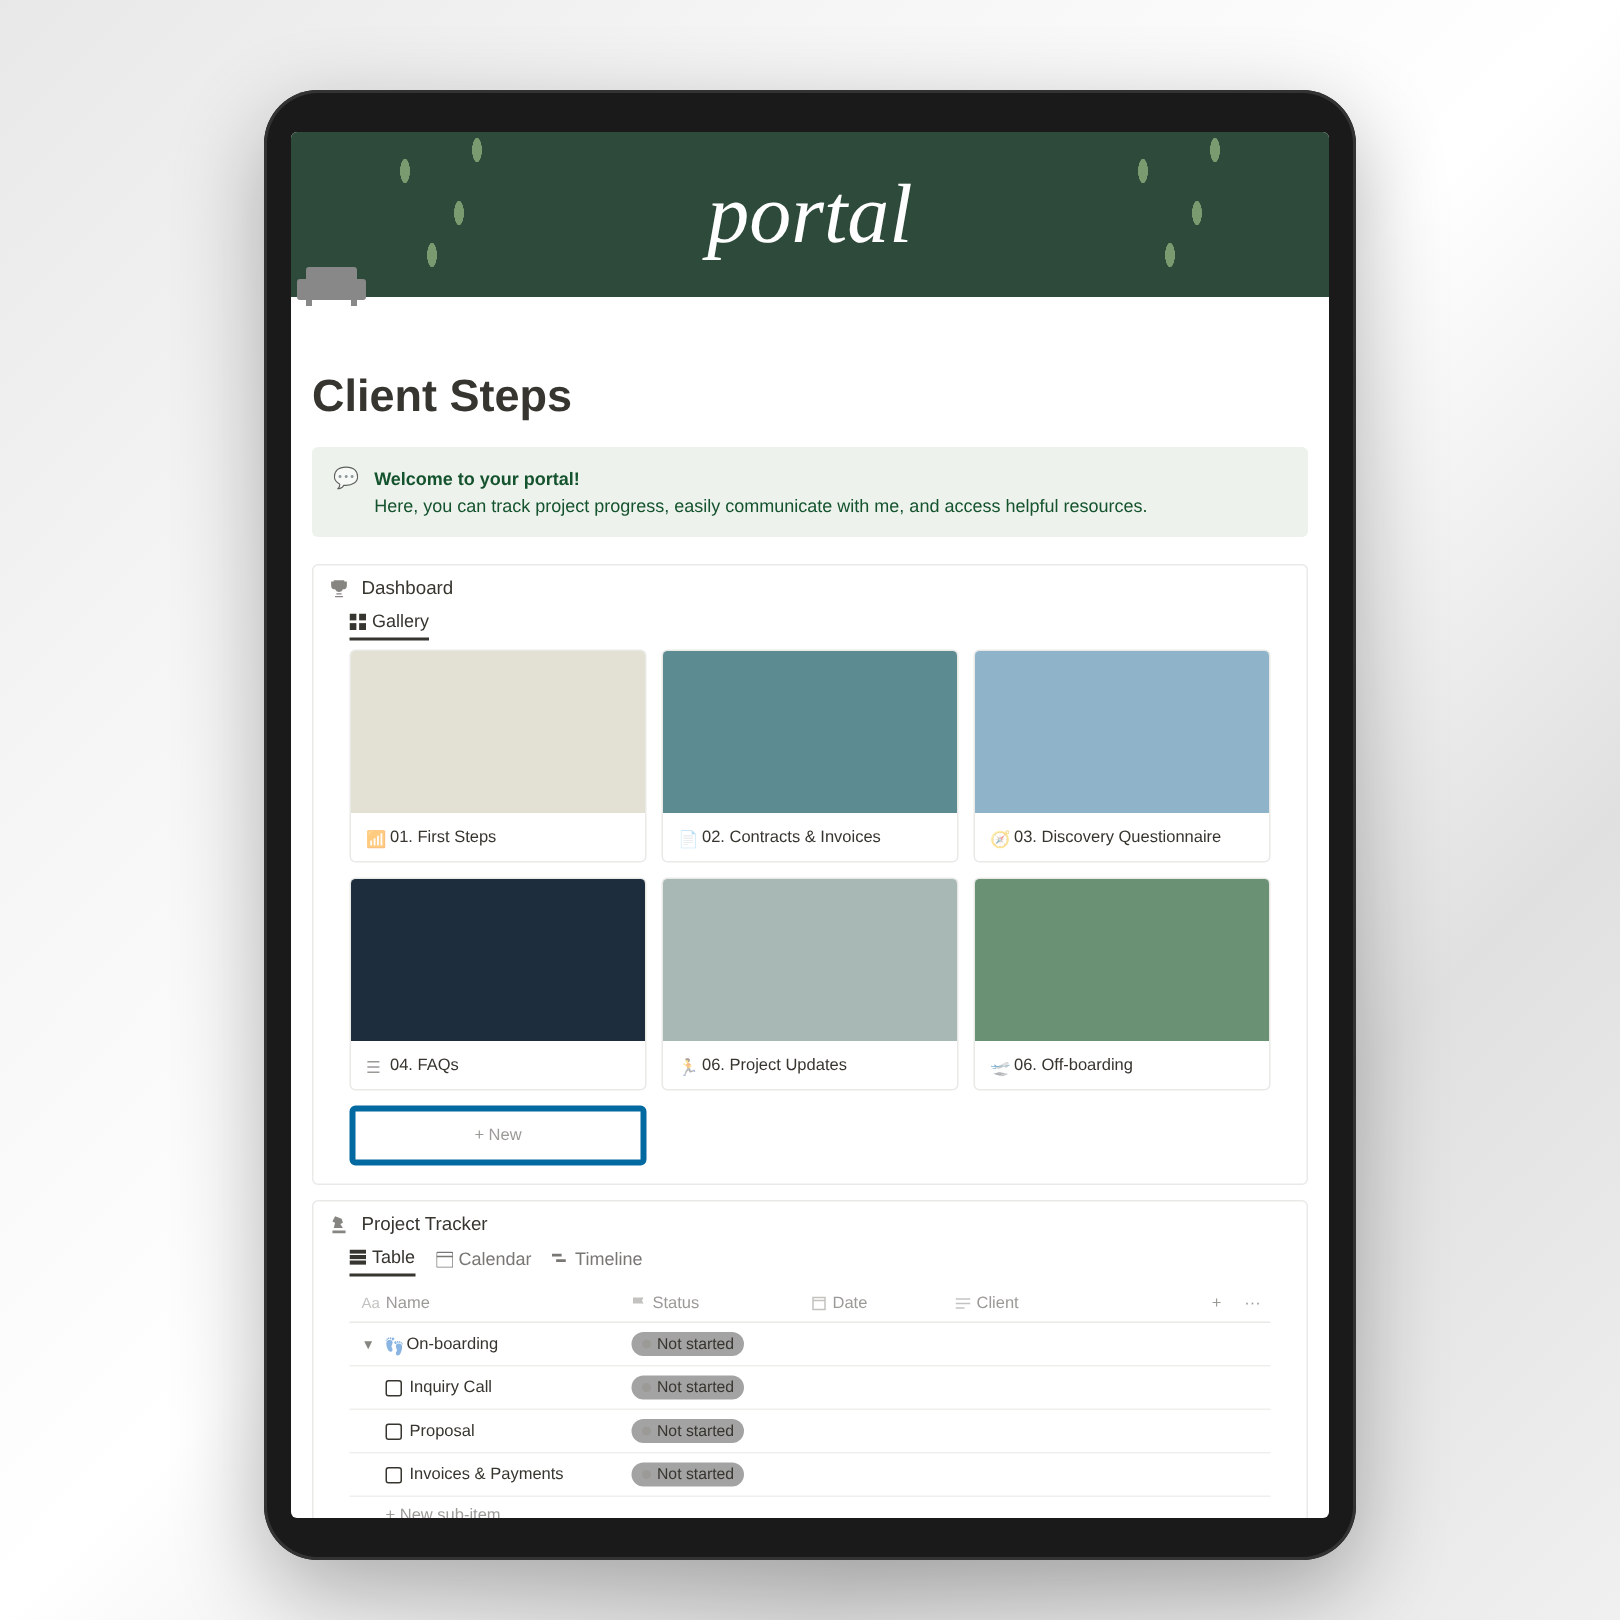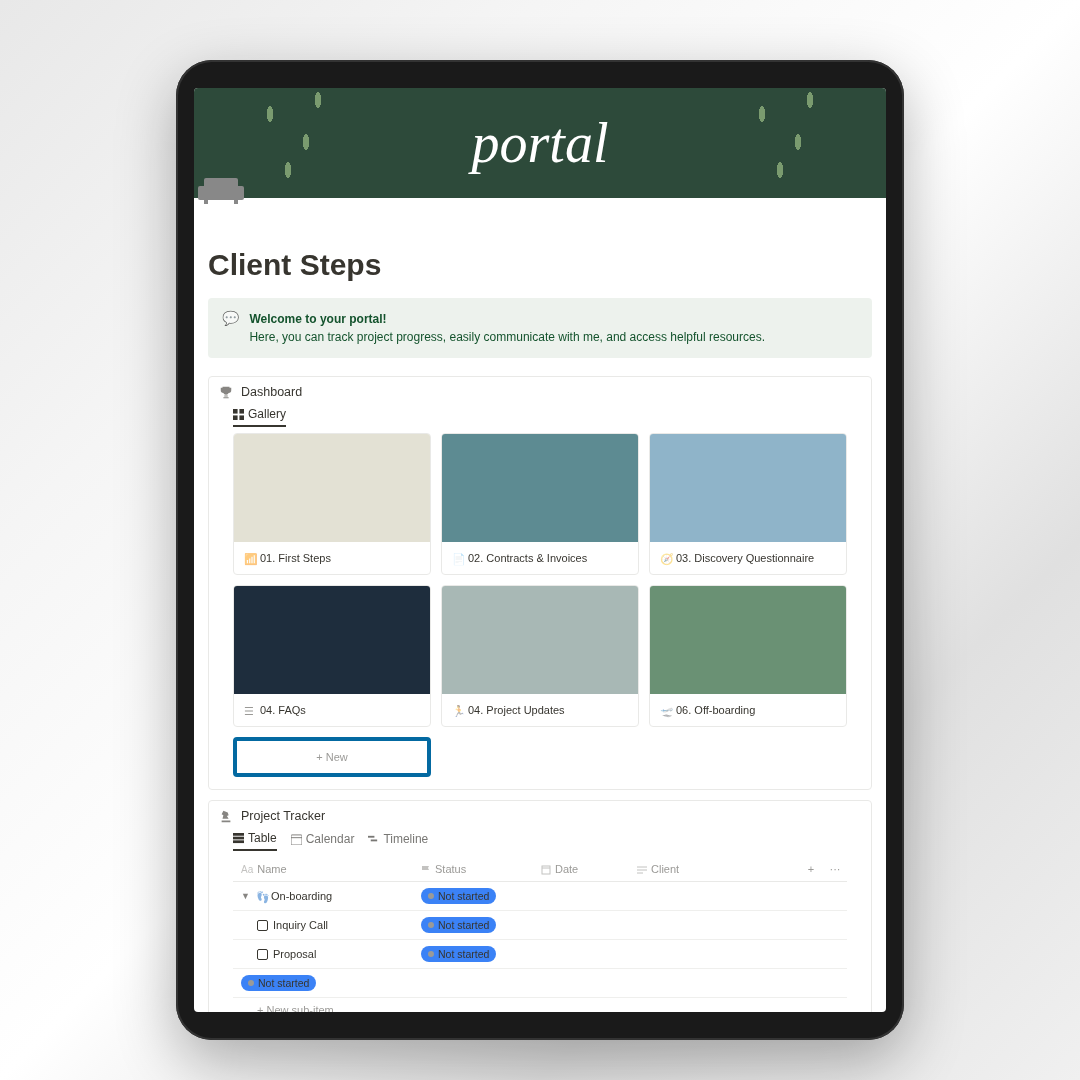--- a/index.html
+++ b/index.html
@@ -63,40 +63,40 @@
 .view-tab.active { color: #37352f; border-bottom: 2px solid #37352f; font-weight: 500; }
 .vicon { width: 11px; height: 11px; }
 .gallery { display: grid; grid-template-columns: repeat(3, 1fr); gap: 10px; padding: 0 14px; }
 .card { border: 1px solid #e9e9e7; border-radius: 4px; overflow: hidden; cursor: pointer; background: #fff; }
 .card-cover { height: 108px; }
 .card-label { padding: 10px 10px; font-size: 11px; color: #37352f; display: flex; align-items: center; gap: 6px; }
 .card-label .cicon { width: 10px; height: 10px; opacity: 0.5; flex-shrink: 0; }
 .new-card { grid-column: 1; border: 4px solid #0369a1; border-radius: 4px; padding: 10px; text-align: center; font-size: 11px; color: #9b9a97; cursor: pointer; }
 .table-wrap { padding: 0 14px; }
 .thead { display: flex; border-bottom: 1px solid #e9e9e7; font-size: 11px; color: #9b9a97; }
-.th { padding: 6px 8px; display: flex; align-items: flex-end; gap: 4px; }
+.th { padding: 6px 8px; display: flex; align-items: center; gap: 4px; }
 .th.name { width: 180px; }
 .th.status { width: 120px; }
 .th.date { width: 96px; }
 .th.notes { flex: 1; }
 .th.plus { width: 24px; justify-content: center; cursor: pointer; }
 .th.more { width: 24px; justify-content: center; cursor: pointer; }
 .thicon { width: 10px; height: 10px; opacity: 0.6; }
 .trow { display: flex; border-bottom: 1px solid #efefed; font-size: 11px; color: #37352f; }
 .td { padding: 6px 8px; display: flex; align-items: center; gap: 5px; }
 .td.name { width: 180px; }
 .td.status { width: 120px; }
 .td.date { width: 96px; }
 .td.notes { flex: 1; }
 .td.act { width: 48px; }
 .toggle { width: 10px; cursor: pointer; opacity: 0.6; font-size: 9px; }
 .indent-1 { padding-left: 24px; }
 .rowicon { width: 10px; height: 10px; opacity: 0.5; flex-shrink: 0; }
 .checkbox { width: 11px; height: 11px; border: 1.2px solid #37352f; border-radius: 2px; }
-.status-pill { background: #3b82f6; border-radius: 10px; padding: 2px 7px; font-size: 10.5px; display: inline-flex; align-items: center; gap: 4px; }
+.status-pill { background: #a3a3a3; border-radius: 10px; padding: 2px 7px; font-size: 10.5px; display: inline-flex; align-items: center; gap: 4px; }
 .status-dot { width: 6px; height: 6px; border-radius: 50%; background: #9b9a97; }
 .newsub { color: #9b9a97; cursor: pointer; }
 </style>
 </head>
 <body>
 
 <div class="tablet">
   <div class="screen">
     <div class="cover">
       <span class="cover-title">portal</span>
@@ -165,21 +165,21 @@
               <div class="card-cover" style="background:#1e2d3d"></div>
     <div class="card-label">
                 <span class="cicon">☰</span>
                 <span>04. FAQs</span>
               </div>
             </div>
             <div class="card">
               <div class="card-cover" style="background:#a8b8b5"></div>
     <div class="card-label">
                 <span class="cicon">🏃</span>
-                <span>04. Project Updates</span>
+                <span>06. Project Updates</span>
               </div>
             </div>
             <div class="card">
               <div class="card-cover" style="background:#6a9174"></div>
     <div class="card-label">
                 <span class="cicon">🛫</span>
                 <span>06. Off-boarding</span>
               </div>
             </div>
             <div class="new-card">+ New</div>
@@ -280,20 +280,24 @@
                   <span>Proposal</span>
                 </div>
         <div class="td status">
                   <span class="status-pill"><span class="status-dot"></span>Not started</span>
                 </div>
         <div class="td date"></div>
                 <div class="td notes"></div>
                 <div class="td act"></div>
               </div>
               <div class="trow">
+                <div class="td name indent-1">
+                  <span class="checkbox"></span>
+                  <span>Invoices &amp; Payments</span>
+                </div>
         <div class="td status">
                   <span class="status-pill"><span class="status-dot"></span>Not started</span>
                 </div>
         <div class="td date"></div>
                 <div class="td notes"></div>
                 <div class="td act"></div>
               </div>
               <div class="trow">
                 <div class="td name indent-1 newsub">+ New sub-item</div>
                 <div class="td status"></div>

